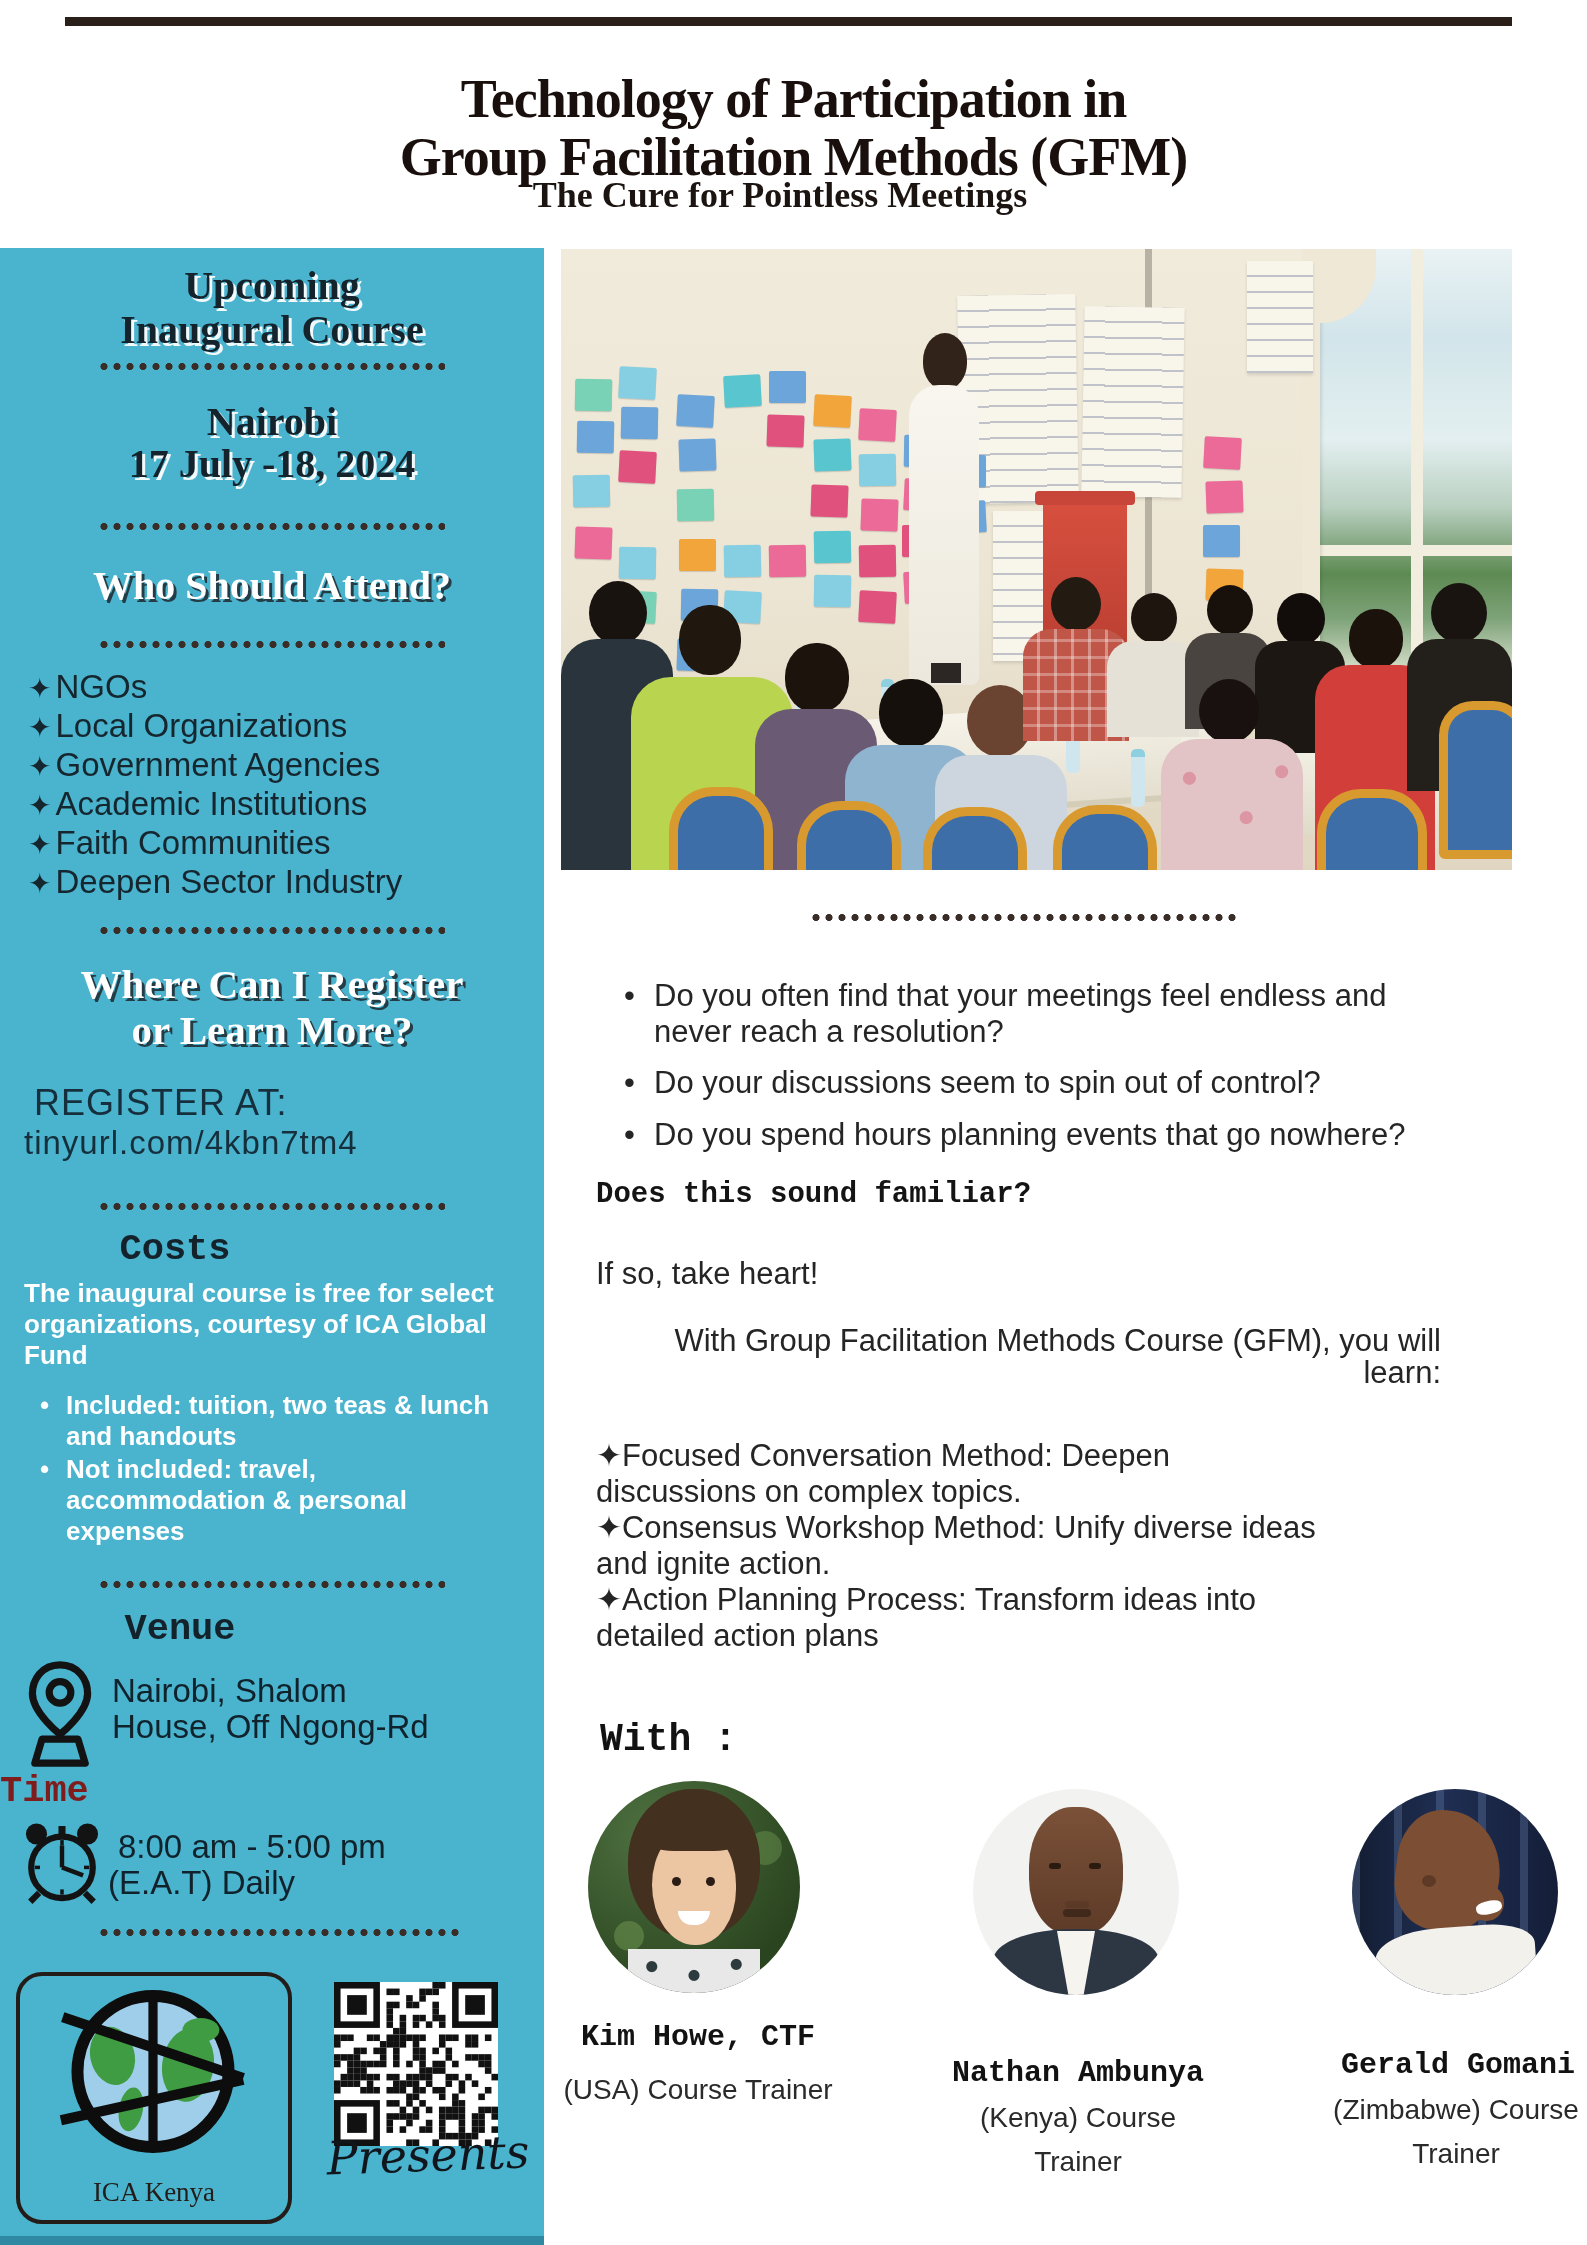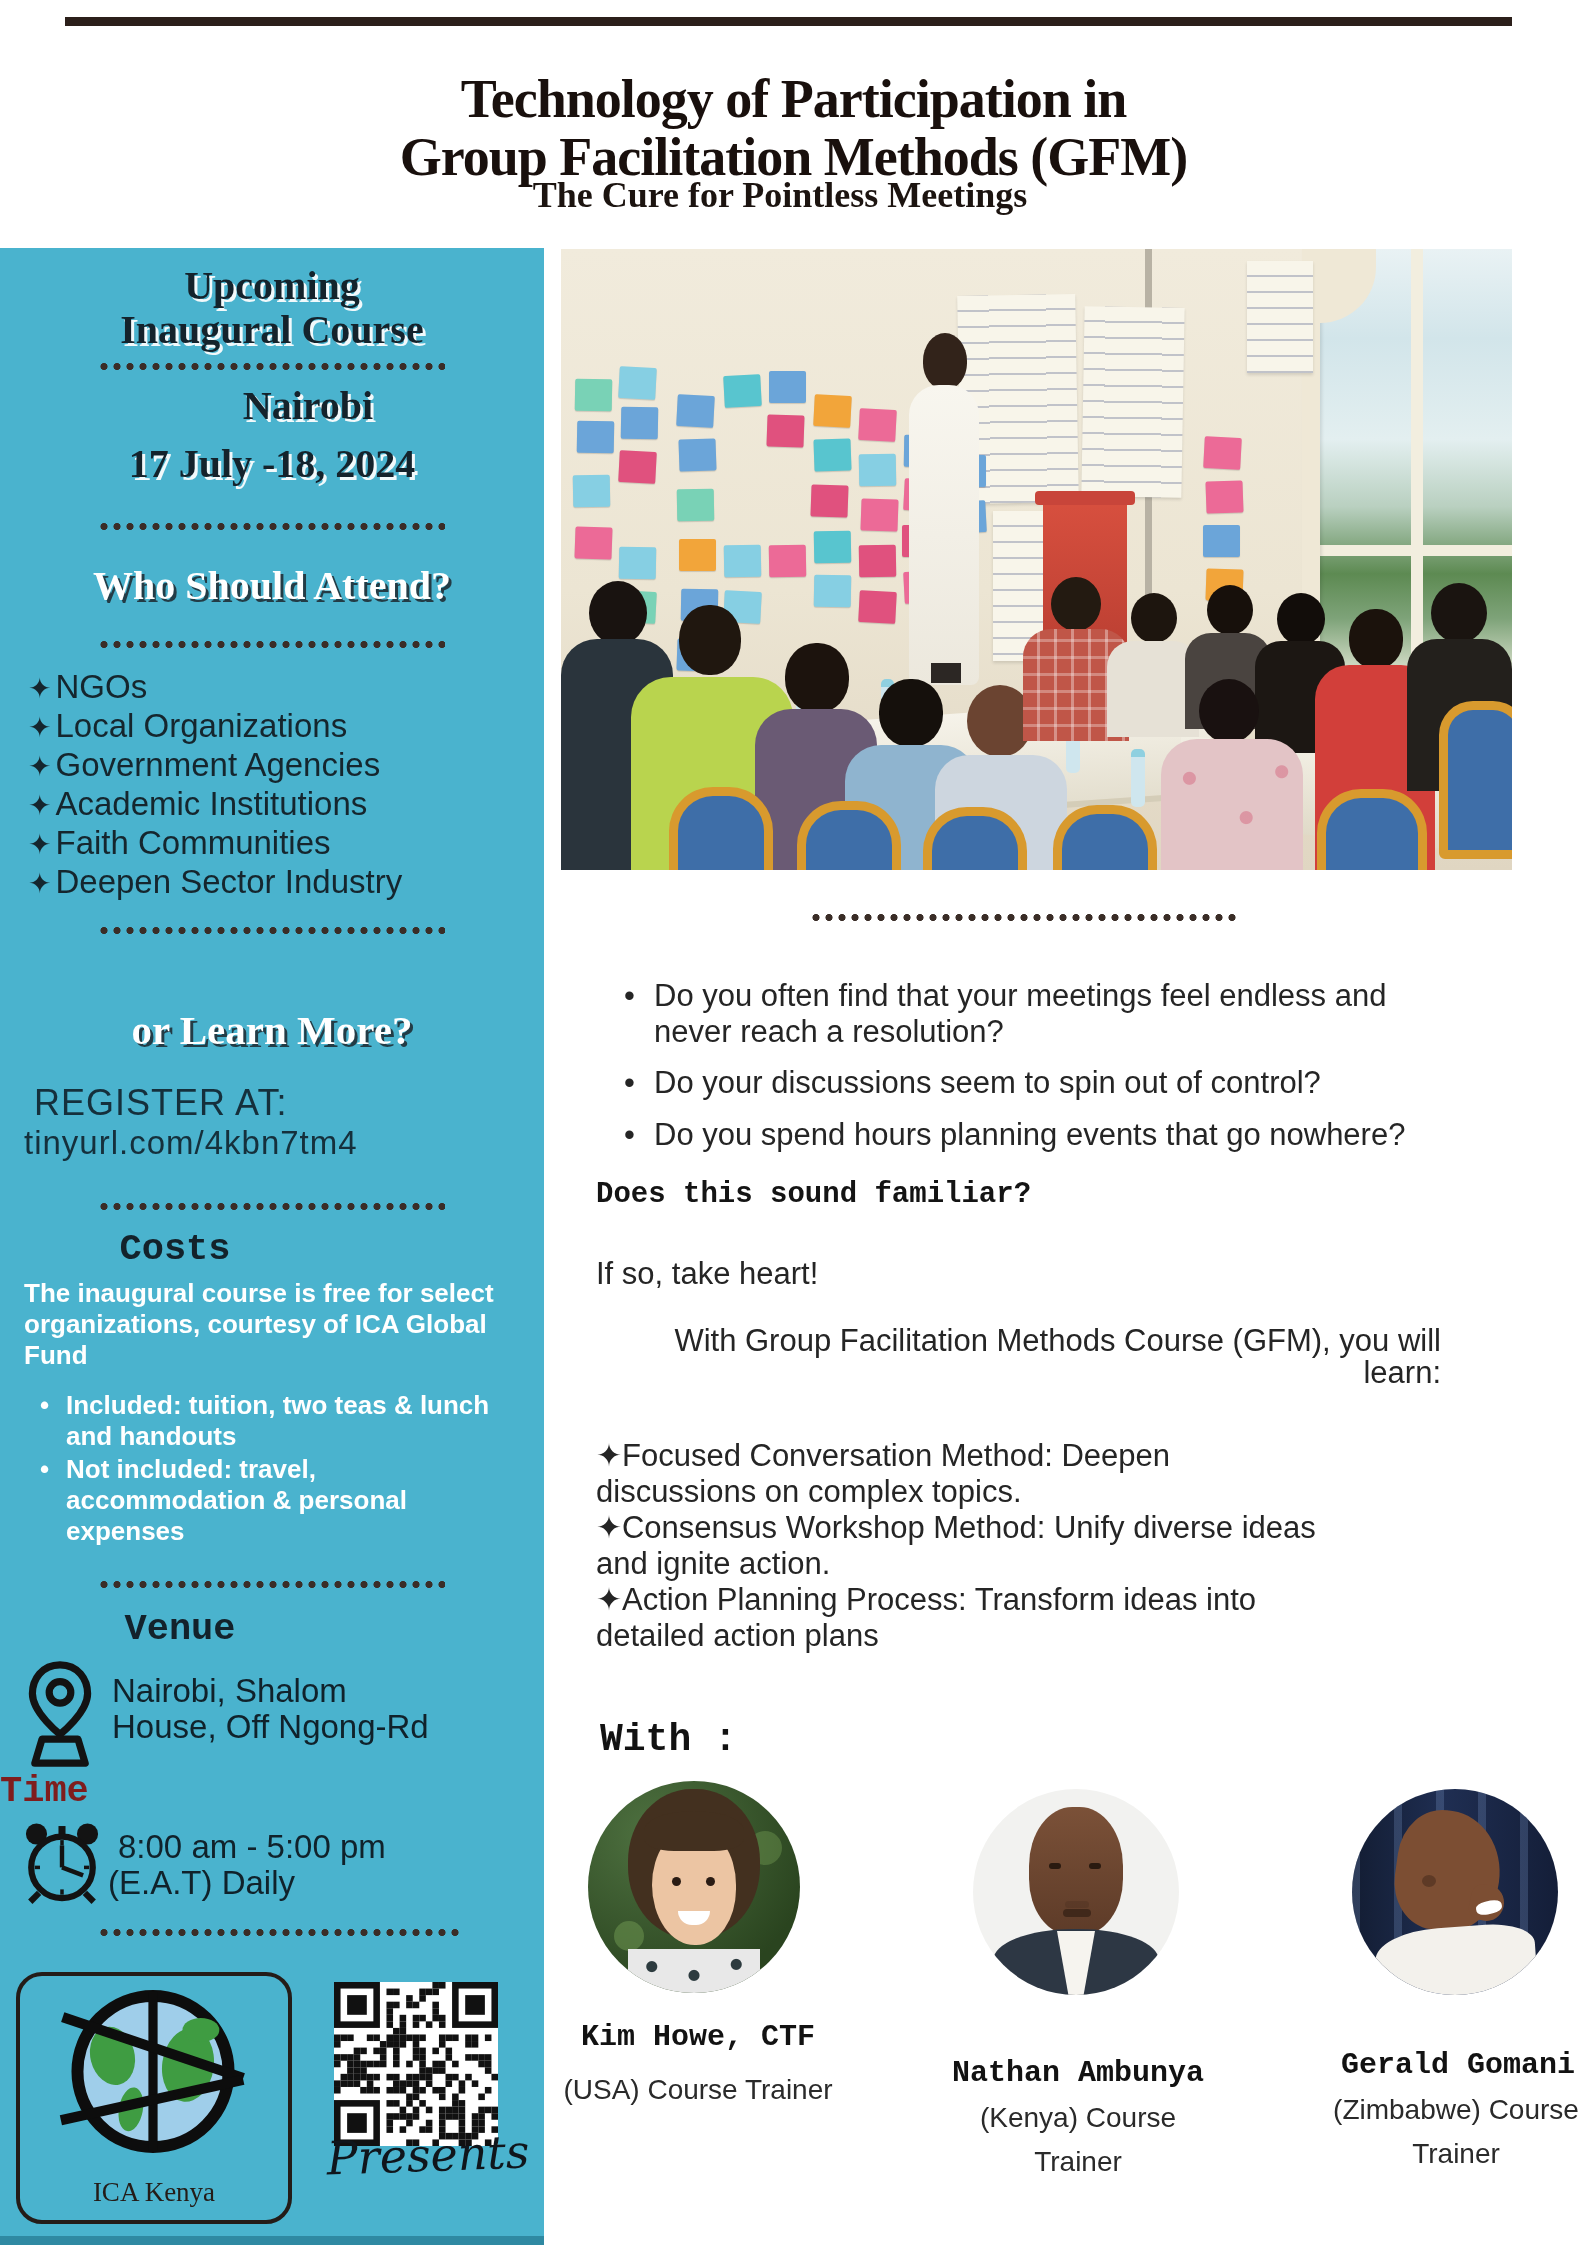--- a/index.html
+++ b/index.html
@@ -71,37 +71,38 @@
     <span>Group Facilitation Methods (GFM)</span>
   </h1>
   <div class="subtitle serifb">The Cure for Pointless Meetings</div>
 
   <aside class="sidebar">
 
     <div class="sb-h-dark serifb" style="top:14px;">Upcoming</div>
     <div class="sb-h-dark serifb" style="top:58px;">Inaugural Course</div>
     <div class="dots" style="left:100px;top:114px;width:345px;"></div>
 
-    <div class="sb-h-dark serifb" style="top:134px;padding-left:36px;">Nairobi</div>
+    <div class="sb-h-dark serifb" style="top:150px;">Nairobi</div>
     <div class="sb-h-dark serifb" style="top:192px;">17 July -18, 2024</div>
     <div class="dots" style="left:100px;top:274px;width:345px;"></div>
 
     <div class="sb-h-white serifb" style="top:314px;">Who Should Attend?</div>
     <div class="dots" style="left:100px;top:392px;width:345px;"></div>
 
     <div class="abs" style="left:28px;top:420px;">
       <div class="attend-item"><span class="glyph">✦</span><span>NGOs</span></div>
       <div class="attend-item"><span class="glyph">✦</span><span>Local Organizations</span></div>
       <div class="attend-item"><span class="glyph">✦</span><span>Government Agencies</span></div>
       <div class="attend-item"><span class="glyph">✦</span><span>Academic Institutions</span></div>
       <div class="attend-item"><span class="glyph">✦</span><span>Faith Communities</span></div>
       <div class="attend-item"><span class="glyph">✦</span><span>Deepen Sector Industry</span></div>
     </div>
     <div class="dots" style="left:100px;top:678px;width:345px;"></div>
 
+    <div class="sb-h-white serifb" style="top:712px;font-size:41px;">Where Can I Register</div>
     <div class="sb-h-white serifb" style="top:758px;font-size:41px;">or Learn More?</div>
 
     <div class="sb-plain thin" style="left:24px;top:834px;font-size:36px;letter-spacing:1px;margin-left:10px;">REGISTER AT:</div>
     <div class="sb-plain thin" style="left:24px;top:876px;font-size:33px;letter-spacing:1px;">tinyurl.com/4kbn7tm4</div>
     <div class="dots" style="left:100px;top:954px;width:345px;"></div>
 
     <div class="db abs" style="left:0;top:980px;width:350px;text-align:center;font-size:37px;color:#13222b;">Costs</div>
     <div class="abs costs-text" style="left:24px;top:1030px;width:478px;">The inaugural course is free for select organizations, courtesy of ICA Global Fund</div>
     <ul class="costs-ul abs costs-text" style="left:40px;top:1142px;width:476px;">
       <li>Included: tuition, two teas &amp; lunch and handouts</li>

